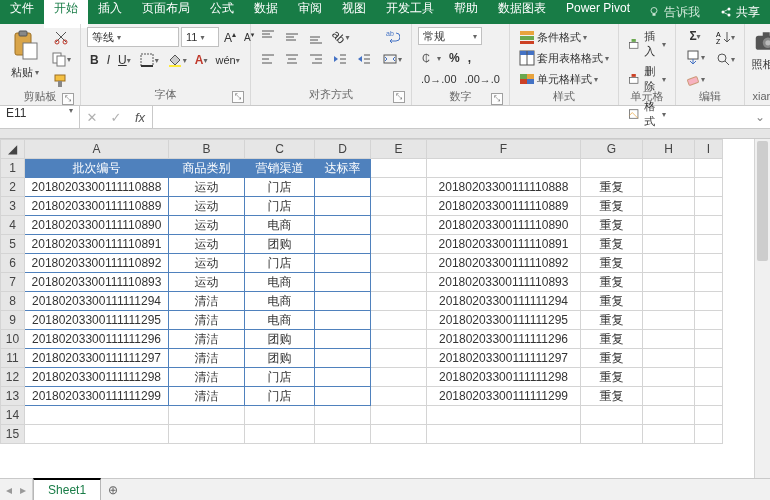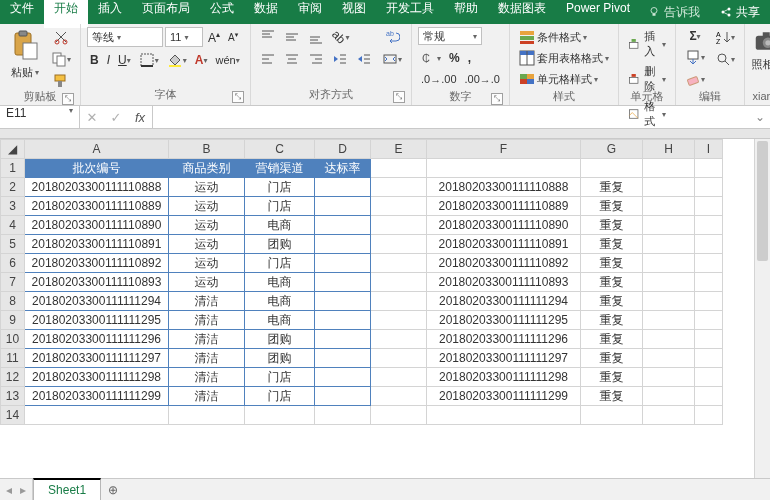--- a/index.html
+++ b/index.html
@@ -133,21 +133,21 @@
             </svg>
           </div>
       </div>
     </div>
     <div class="glabel"><span>剪贴板</span><span class="launcher">⤡</span></div>
   </div>
 
   <div class="rgroup" style="min-width:170px">
     <div class="gbody vstack" style="gap:3px">
       <div class="hstack">
-        <div class="sel" style="width:76px">
+        <div class="sel" style="width:92px">
             <span>等线</span>
             <span class="dd">▾</span>
           </div>
         <div class="sel" style="width:38px">
             <span>11</span>
             <span class="dd">▾</span>
           </div>
         <div class="btn">
             <span style="font-size:12px">A<sup style="font-size:8px">▴</sup></span>
           </div>
@@ -641,20 +641,32 @@
           <td></td>
           <td></td>
           <td></td>
           <td></td>
           <td></td>
           <td></td>
           <td></td>
           <td></td>
           <td></td>
         </tr>
+        <tr>
+          <th class="rowhdr">15</th>
+          <td></td>
+          <td></td>
+          <td></td>
+          <td></td>
+          <td></td>
+          <td></td>
+          <td></td>
+          <td></td>
+          <td></td>
+        </tr>
       </tbody>
     </table>
   <div class="scroll-v">
       <div class="thumb"></div>
     </div>
 </div>
 
 <div class="sheettabs">
   <div class="stnav">
       <span>◂</span>

